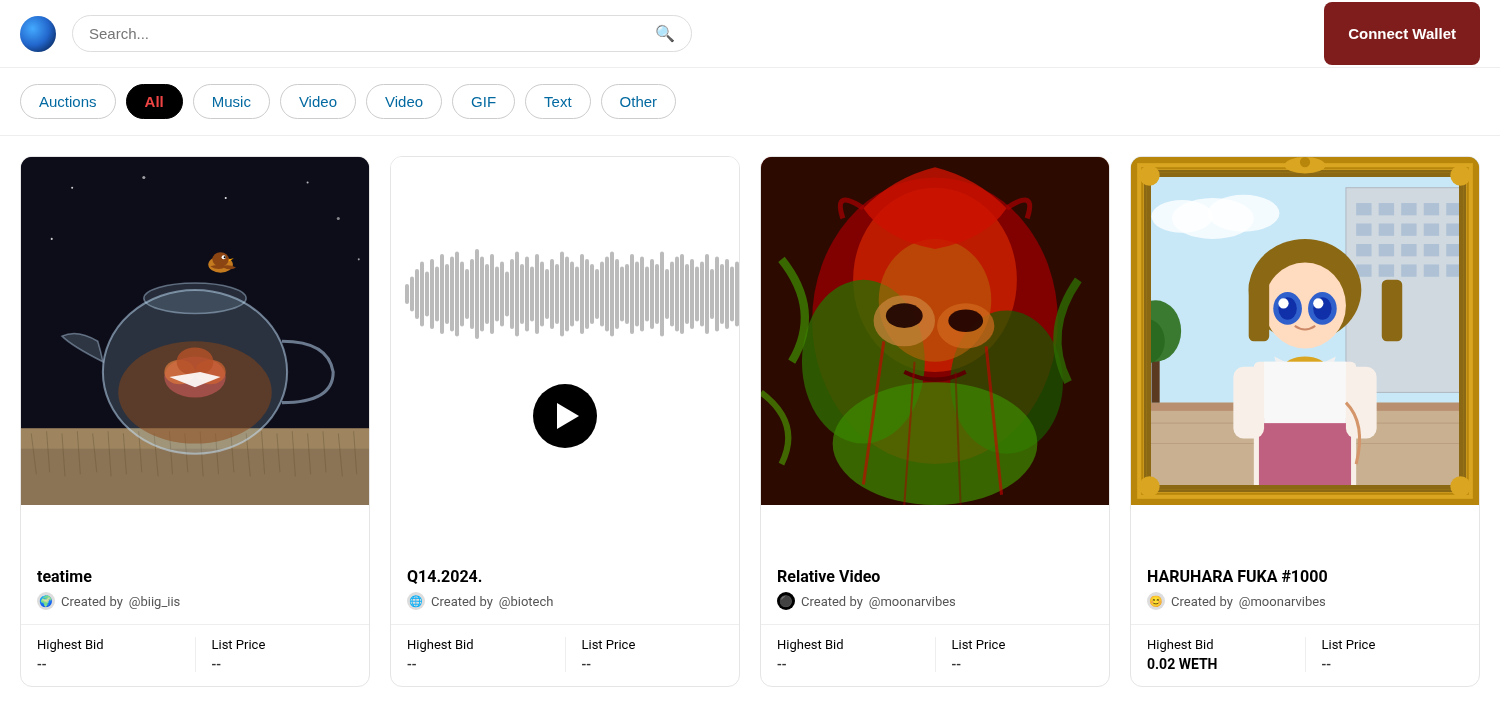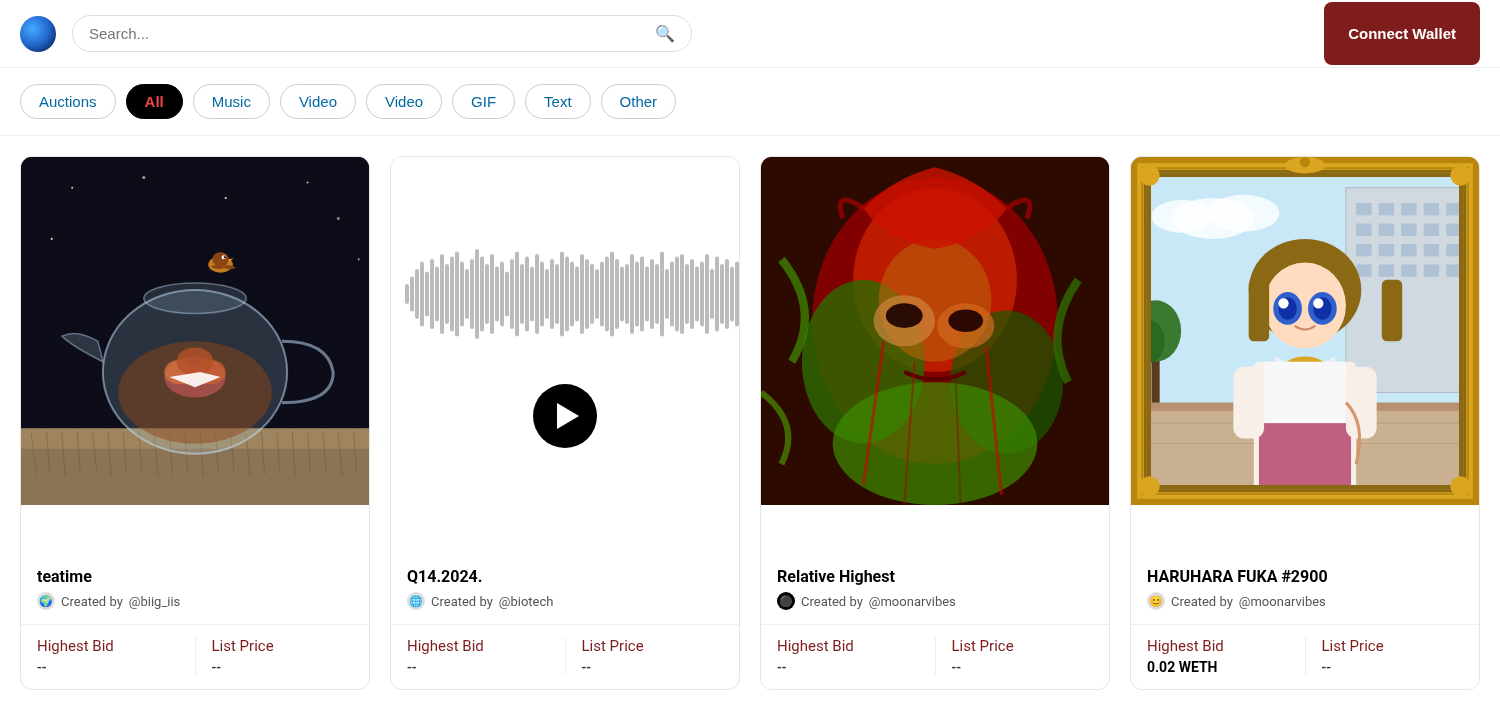--- a/index.html
+++ b/index.html
@@ -212,22 +212,22 @@
     }
     .nft-pricing {
       display: flex;
       padding: 12px 16px 14px 16px;
       gap: 0;
     }
     .price-col {
       flex: 1;
     }
     .price-label {
-      font-size: 15px;
-      color: #7f1d1d;
+      font-size: 13px;
+      color: #000000;
       margin-bottom: 4px;
     }
     .price-value {
       font-size: 14px;
       color: #333;
       font-weight: 500;
     }
     .price-value.highlight {
       font-weight: 700;
       color: #000;
@@ -497,21 +497,21 @@
           <path d="M310 120 Q275 170 300 220" stroke="#2d6a00" stroke-width="8" fill="none" opacity="0.8"></path>
           <path d="M0 230 Q40 260 20 300" stroke="#4a9000" stroke-width="6" fill="none" opacity="0.7"></path>
 
           <path d="M100 50 Q130 20 170 10 Q210 20 240 50 Q220 80 170 90 Q120 80 100 50Z" fill="#CC1100" opacity="0.8"></path>
           <path d="M80 60 Q70 30 100 50" stroke="#AA0000" stroke-width="5" fill="none" opacity="0.7"></path>
           <path d="M260 60 Q270 30 240 50" stroke="#AA0000" stroke-width="5" fill="none" opacity="0.7"></path>
         </svg>
       </div>
     </div>
     <div class="nft-info">
-      <div class="nft-title">Relative Highest</div>
+      <div class="nft-title">Relative Video</div>
       <div class="nft-creator">
         <span class="creator-avatar" style="background:#000;">⚫</span>
         <span>Created by</span>
         <span>@moonarvibes</span>
       </div>
     </div>
     <div class="nft-divider"></div>
     <div class="nft-pricing">
       <div class="price-col">
         <div class="price-label">Highest Bid</div>
@@ -614,21 +614,21 @@
           <circle cx="322" cy="18" r="10" fill="#DAA520"></circle>
           <circle cx="18" cy="322" r="10" fill="#DAA520"></circle>
           <circle cx="322" cy="322" r="10" fill="#DAA520"></circle>
 
           <ellipse cx="170" cy="8" rx="20" ry="8" fill="#DAA520"></ellipse>
           <circle cx="170" cy="5" r="5" fill="#B8860B"></circle>
         </svg>
       </div>
     </div>
     <div class="nft-info">
-      <div class="nft-title">HARUHARA FUKA   #2900</div>
+      <div class="nft-title">HARUHARA FUKA   #1000</div>
       <div class="nft-creator">
         <span class="creator-avatar">😊</span>
         <span>Created by</span>
         <span>@moonarvibes</span>
       </div>
     </div>
     <div class="nft-divider"></div>
     <div class="nft-pricing">
       <div class="price-col">
         <div class="price-label">Highest Bid</div>

